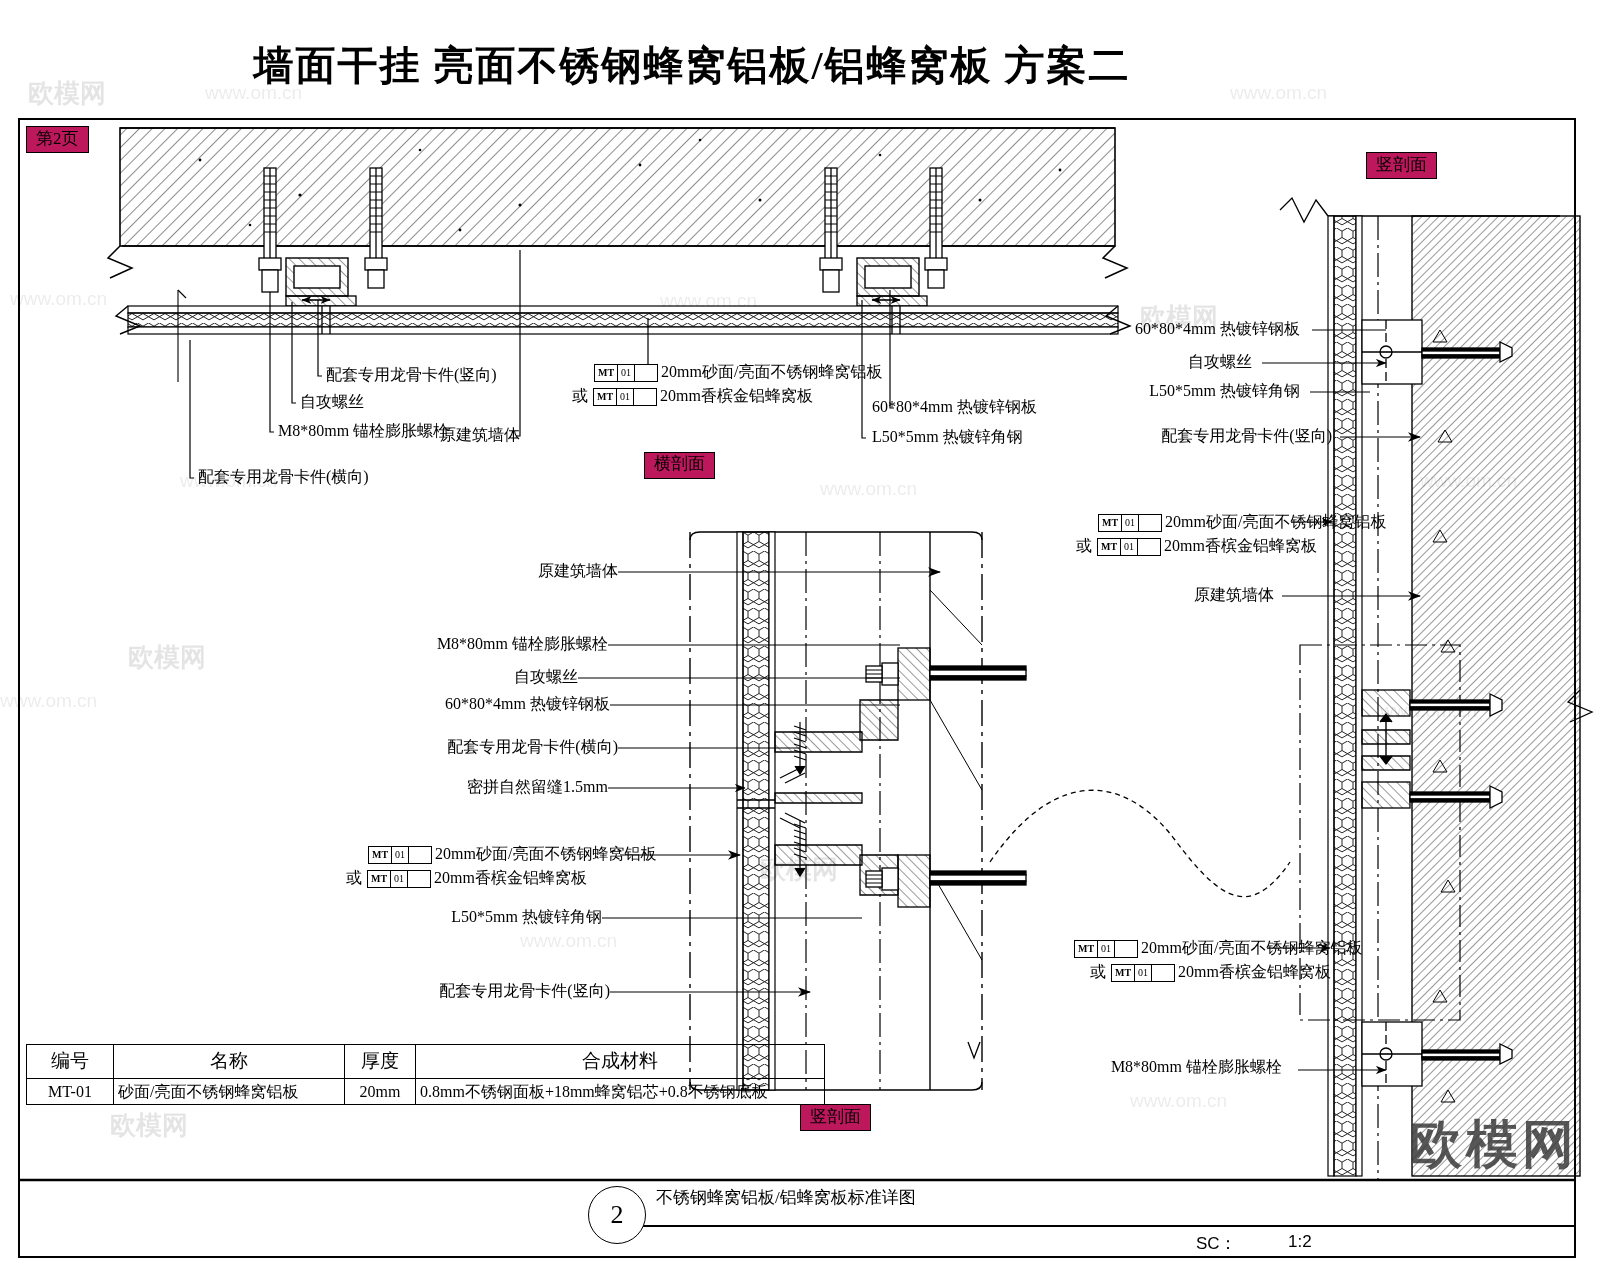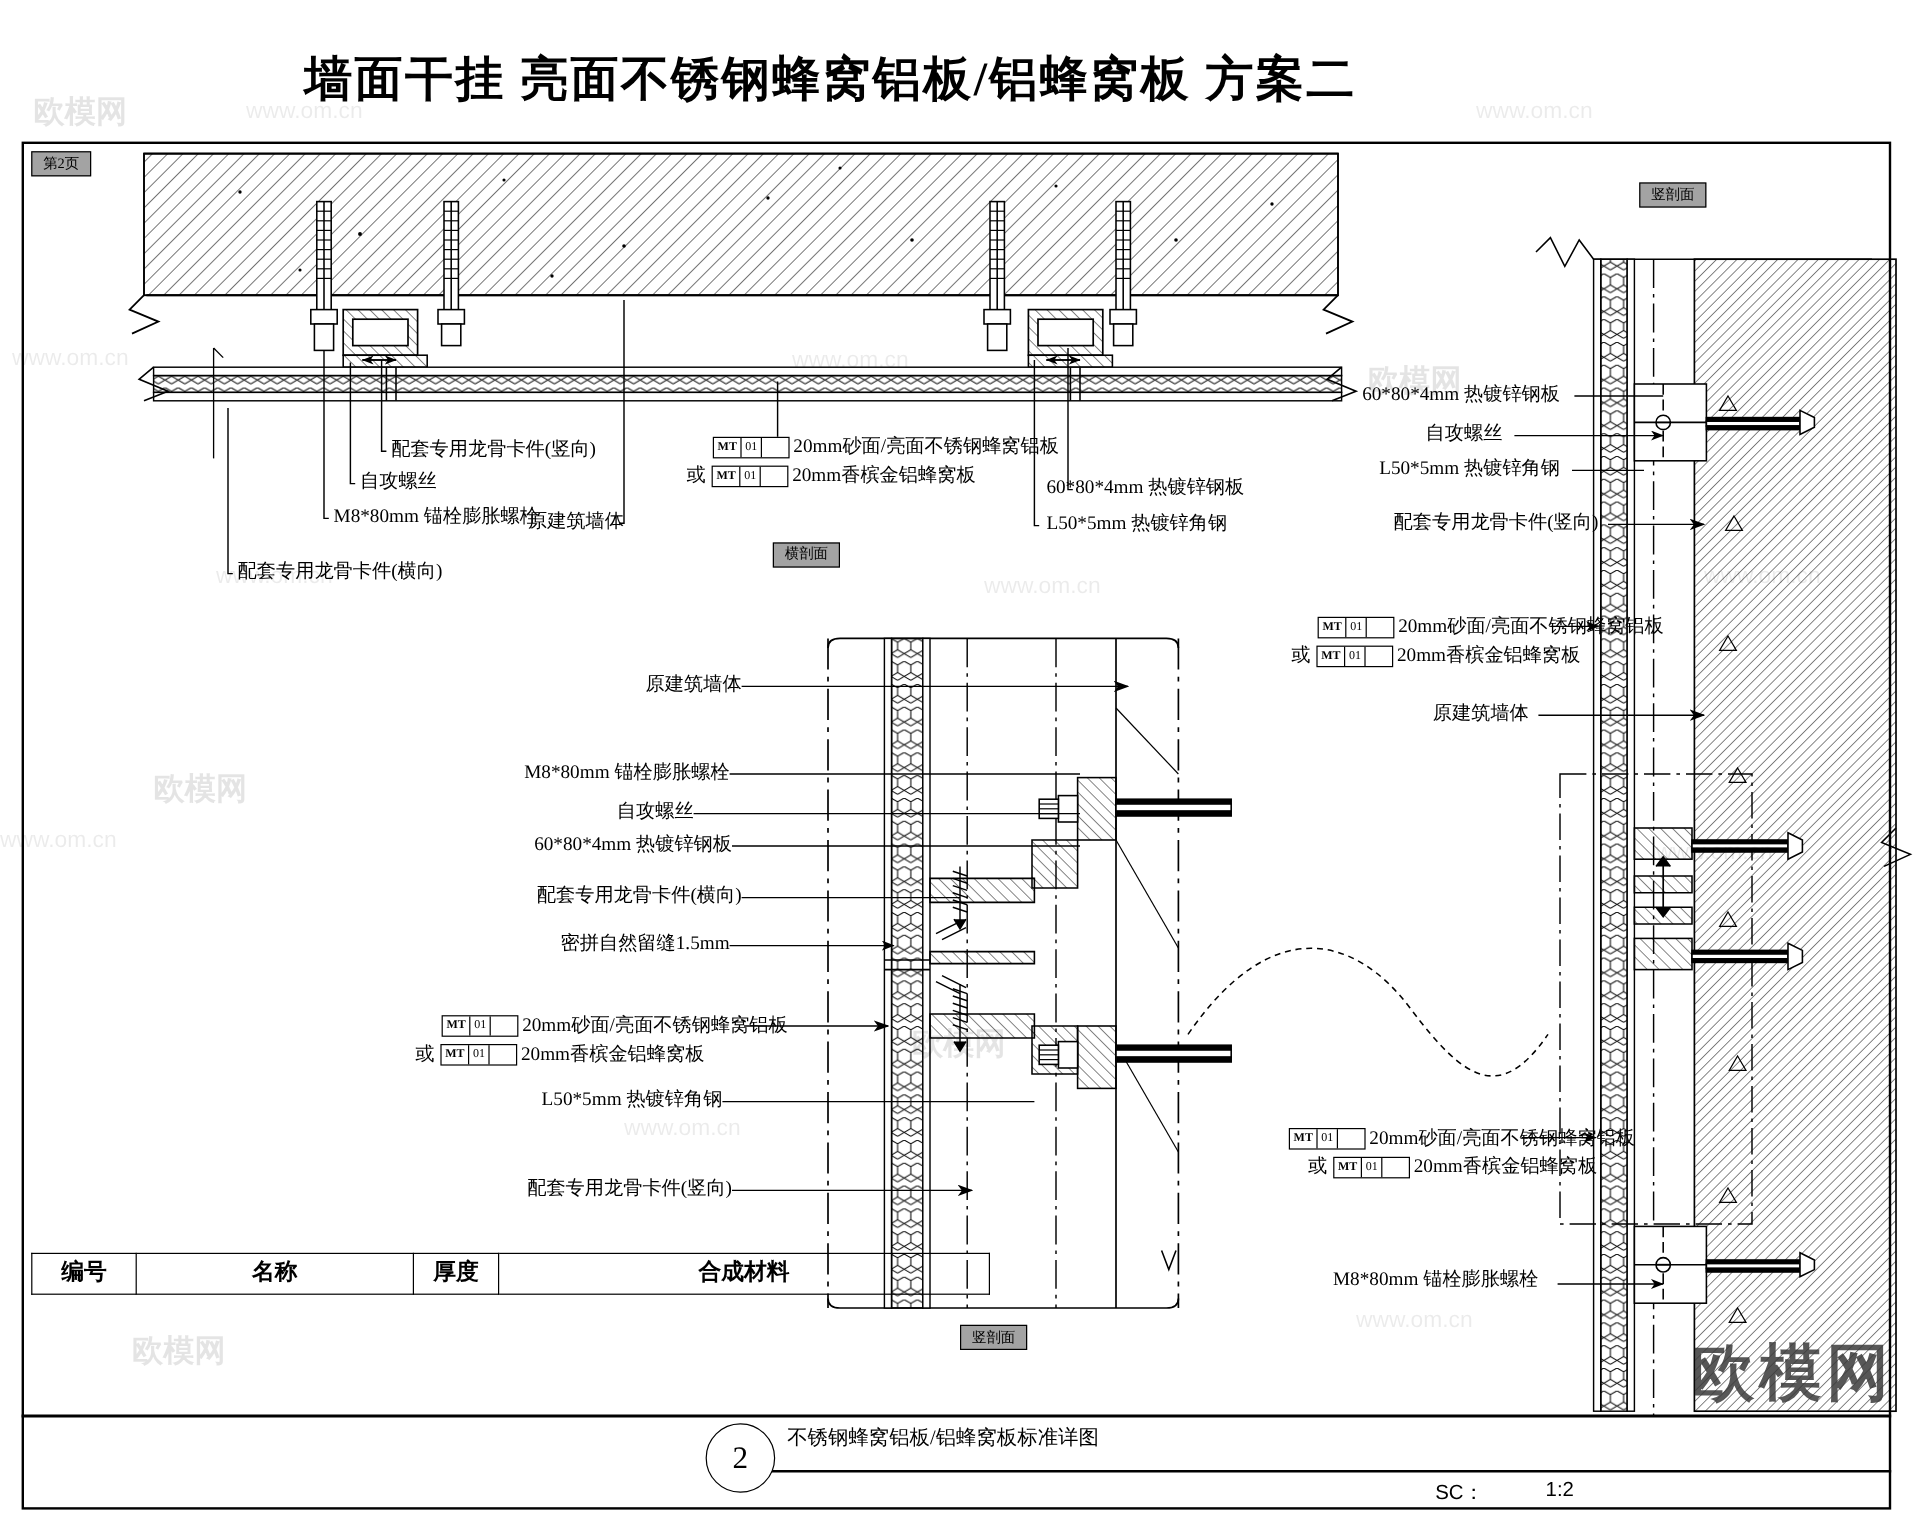--- a/index.html
+++ b/index.html
@@ -3,34 +3,34 @@
 <meta charset="utf-8">
 <style>
   html,body{margin:0;padding:0;background:#ffffff;}
   body{width:1600px;height:1280px;position:relative;overflow:hidden;
        font-family:"Liberation Serif","DejaVu Serif",serif;color:#000;}
   .abs{position:absolute;}
   #sheet-title{left:0;top:38px;width:1384px;text-align:center;
       font-size:40px;font-weight:700;letter-spacing:2px;
       font-family:"Liberation Serif","DejaVu Serif",serif;white-space:nowrap;}
   #frame{left:18px;top:118px;width:1558px;height:1140px;border:2px solid #000;box-sizing:border-box;}
-  .boxlabel{border:1.5px solid #000;background:#a3a3a3;display:inline-block;
-      padding:3px 9px;font-size:12px;line-height:1.1;white-space:nowrap;}
+  .boxlabel{border:1.5px solid #000;background:#be185d;display:inline-block;
+      padding:3px 9px;font-size:17px;line-height:1.1;white-space:nowrap;}
   .lbl{font-size:16px;line-height:1.15;white-space:nowrap;letter-spacing:0px;}
   .lbl-r{text-align:right;}
   .mttag{display:inline-flex;align-items:stretch;border:1.4px solid #000;
       vertical-align:middle;height:16px;margin-right:3px;background:#fff;}
   .mttag .c1{border-right:1.4px solid #000;font-size:10px;font-weight:700;
       padding:0 3px;display:flex;align-items:center;font-family:"Liberation Serif",serif;}
   .mttag .c2{border-right:1.4px solid #000;font-size:10px;padding:0 3px;
       display:flex;align-items:center;font-family:"Liberation Serif",serif;}
   .mttag .c3{width:22px;}
   .matline{font-size:16px;white-space:nowrap;display:flex;align-items:center;}
   
-  #mat-table{border-collapse:collapse;font-weight:bold;}
+  #mat-table{border-collapse:collapse;}
   #mat-table td{border:1.5px solid #000;font-size:16px;padding:3px 4px;
       text-align:center;white-space:nowrap;line-height:1.2;}
   #mat-table td.h{font-size:19px;padding:5px 4px;}
   #mat-table td.l{text-align:left;}
   #tb-num{width:56px;height:56px;border:1.6px solid #000;border-radius:50%;
       display:flex;align-items:center;justify-content:center;font-size:26px;background:#fff;}
   .wm{position:absolute;color:#000;opacity:.075;font-size:19px;
       font-family:"Liberation Sans",sans-serif;white-space:nowrap;pointer-events:none;}
   .wmc{position:absolute;opacity:.10;font-size:26px;font-weight:700;
       font-family:"DejaVu Sans",sans-serif;white-space:nowrap;pointer-events:none;color:#000;}
@@ -532,20 +532,26 @@
 </div>
 
 <table class="abs" id="mat-table" style="left:26px;top:1044px;">
   <tbody>
       <tr>
     <td class="h" style="width:78px;">编号</td>
     <td class="h" style="width:222px;">名称</td>
     <td class="h" style="width:62px;margin-top:20px;">厚度</td>
     <td class="h" style="width:400px;">合成材料</td>
   </tr>
+  <tr>
+    <td>MT-01</td>
+    <td class="l">砂面/亮面不锈钢蜂窝铝板</td>
+    <td>20mm</td>
+    <td class="l">0.8mm不锈钢面板+18mm蜂窝铝芯+0.8不锈钢底板</td>
+  </tr>
 </tbody>
   </table>
 
 <div class="abs" id="tb-num" style="left:588px;top:1186px;">2</div>
 <div class="abs" style="left:656px;top:1186px;font-size:17px;white-space:nowrap;">不锈钢蜂窝铝板/铝蜂窝板标准详图</div>
 <div class="abs" style="left:1196px;top:1232px;font-size:17px;font-family:'Liberation Sans',sans-serif;">SC：</div>
 <div class="abs" style="left:1288px;top:1232px;font-size:17px;font-family:'Liberation Sans',sans-serif;">1:2</div>
 
 <div class="wm" style="left:205px;top:82px;">www.om.cn</div>
 <div class="wm" style="left:1230px;top:82px;">www.om.cn</div>

